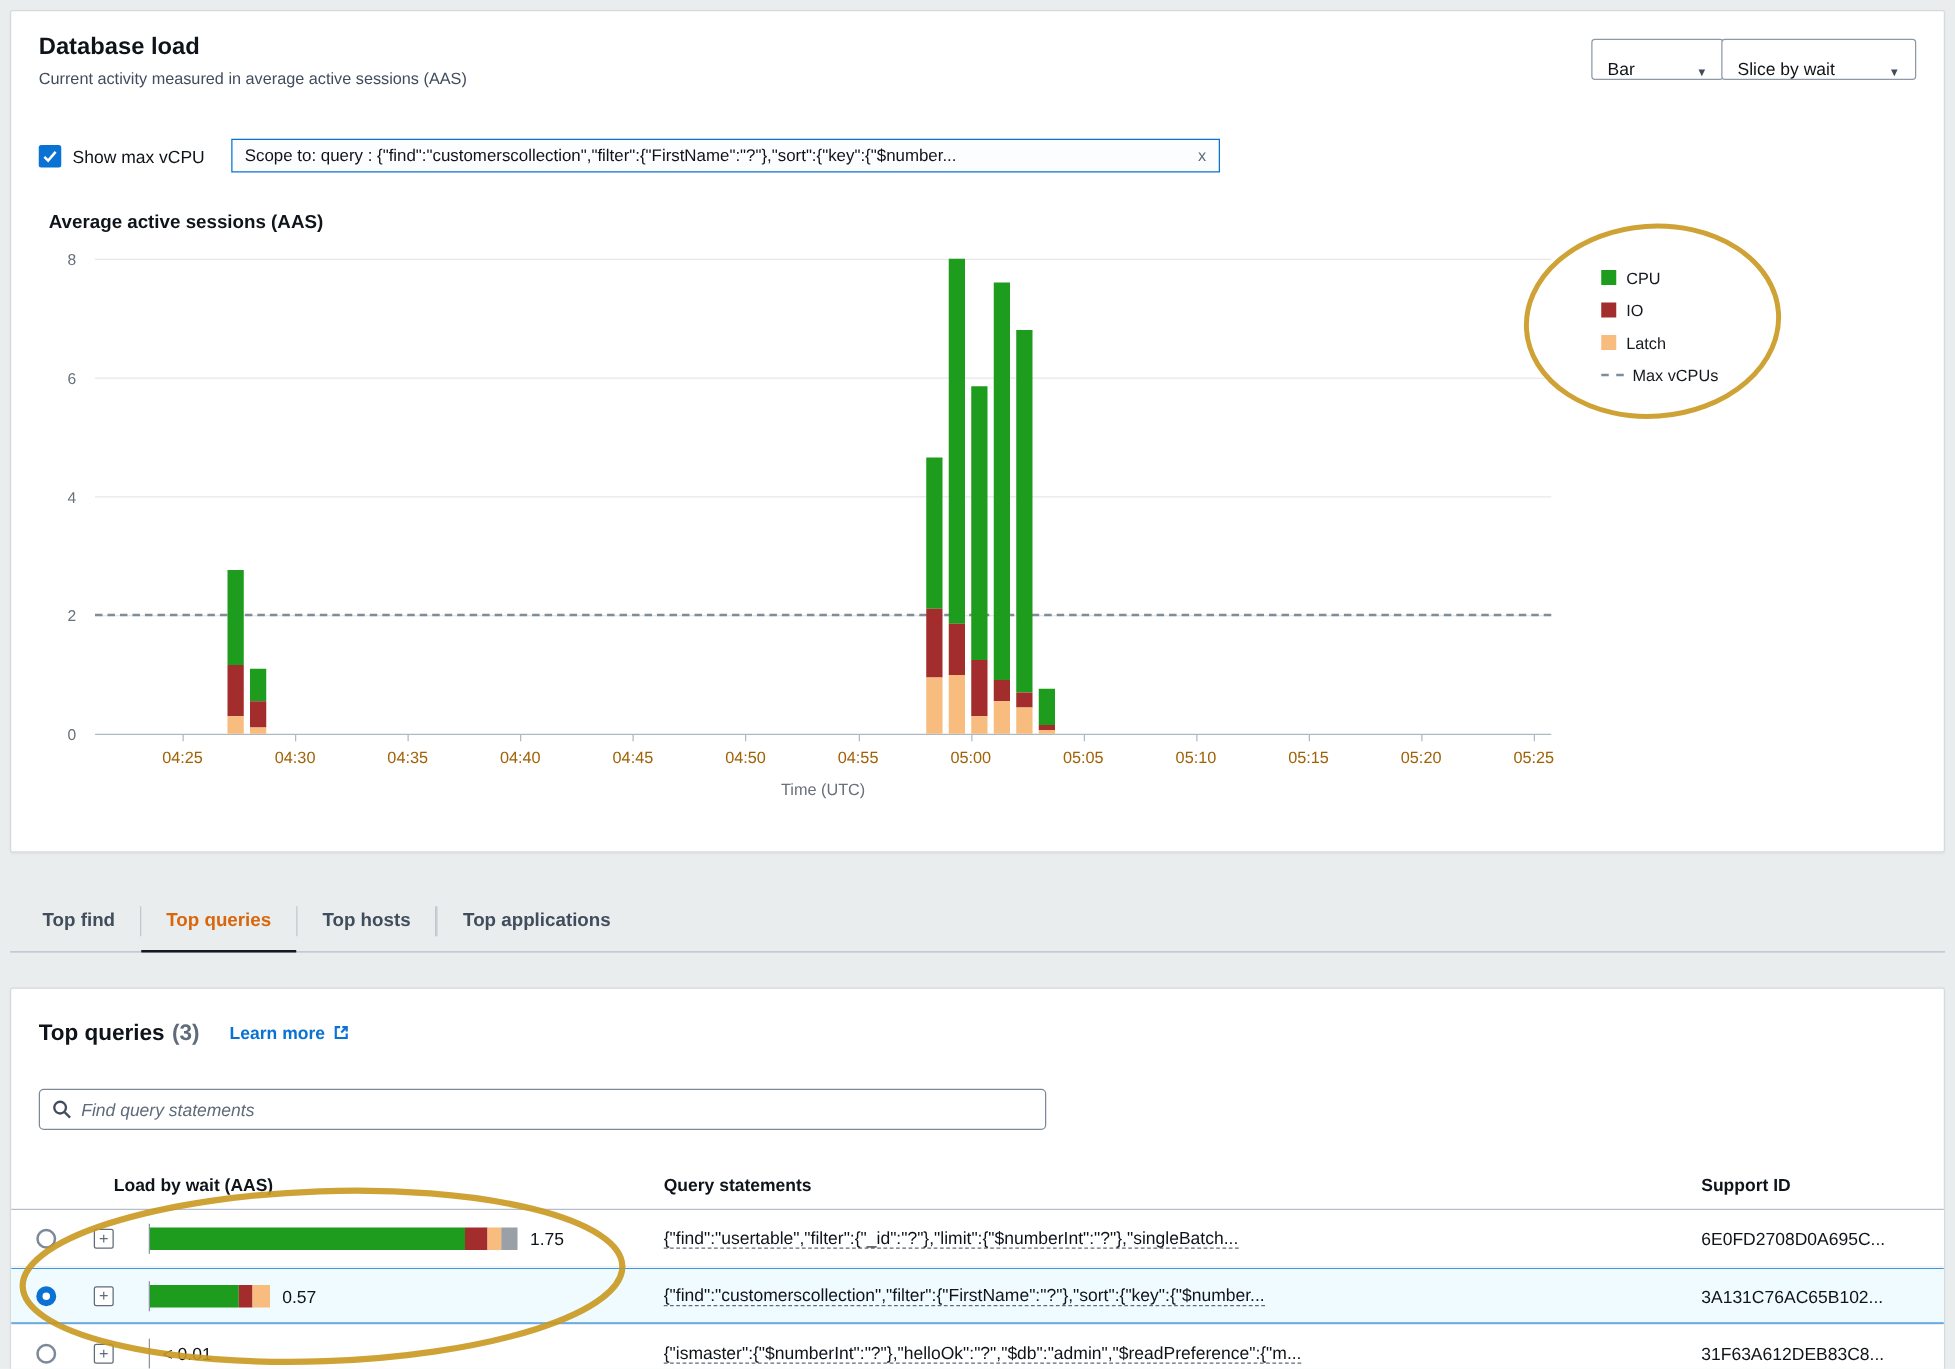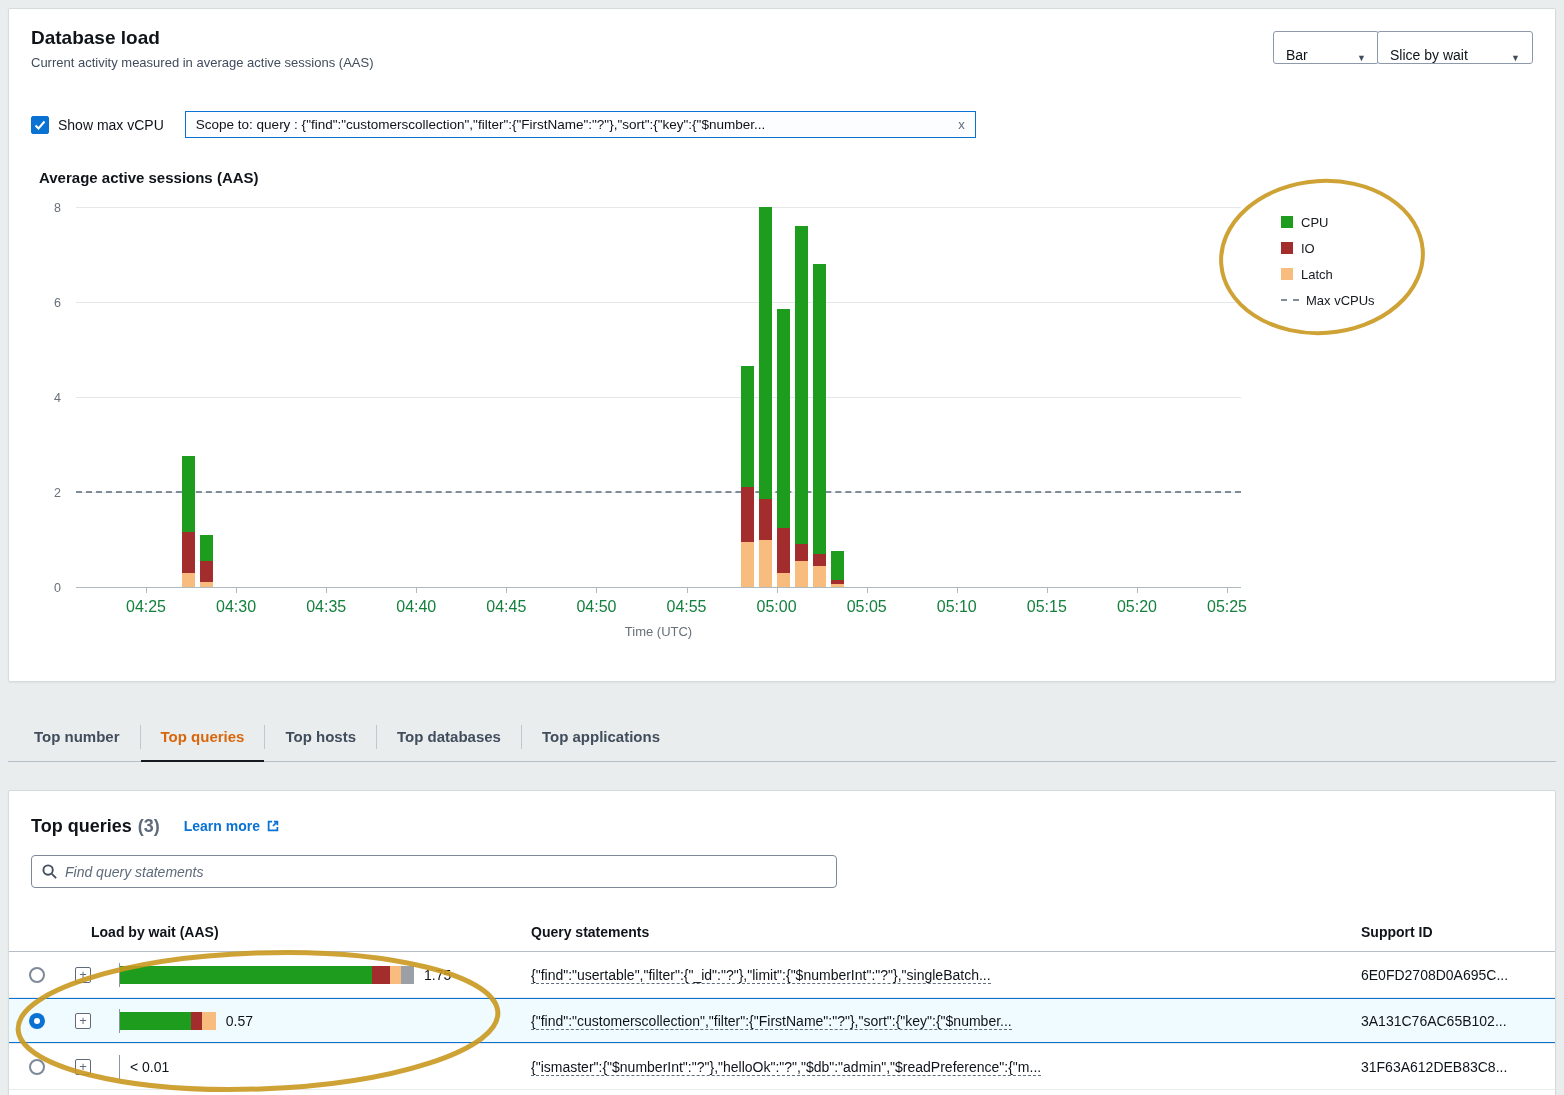--- a/index.html
+++ b/index.html
@@ -22,38 +22,38 @@
 .ylabels{position:absolute;left:18px;top:199px;width:42px;height:380px}
 .ylab{position:absolute;right:8px;font-size:12.5px;color:#687078}
 .plot{position:absolute;left:67px;top:199px;width:1165px;height:380px}
 .gridline{position:absolute;left:0;right:0;height:1px;background:#e5e8ea}
 .gridline.baseline{background:#aeb9c0}
 .maxline{position:absolute;left:0;right:0;height:0;border-top:2px dashed #7f8c99}
 .xtick{position:absolute;bottom:-5px;width:1px;height:5px;background:#aeb9c0}
 .bar{position:absolute;bottom:1px;width:13px;display:flex;flex-direction:column-reverse;cursor:pointer}
 .seg{width:100%}
 .xlabels{position:absolute;left:67px;top:589px;width:1165px;height:16px}
-.xlab{position:absolute;transform:translateX(-50%);font-size:16px;color:#15803d;white-space:nowrap}
+.xlab{position:absolute;transform:translateX(-50%);font-size:13px;color:#a16207;white-space:nowrap}
 .xaxis-title{position:absolute;left:67px;top:615px;width:1165px;text-align:center;font-size:13px;color:#687078}
 .legend{position:absolute;left:1272px;top:200px}
 .lrow{display:flex;align-items:center;height:26px}
 .lsw{width:12px;height:12px;margin-right:8px;display:inline-block}
 .lsw-dash{width:18px;height:0;border-top:2px dashed #7f8c99;margin-right:7px;display:inline-block}
 .ltext{font-size:13px;color:#16191f}
 .tabs{position:absolute;left:8px;top:712px;width:1548px;height:50px;display:flex;align-items:stretch;border-bottom:1px solid #b6bec9;padding-left:6px}
 .tab{position:relative;border:none;background:none;padding:0 20px;font-family:inherit;font-size:15px;font-weight:700;color:#414d5c;cursor:pointer}
 .tab.active{color:#d9660d}
 .tab.active::after{content:"";position:absolute;left:0;right:0;bottom:-1px;height:2px;background:#16191f}
 .tabsep{width:1px;height:24px;background:#c1c7cd;align-self:center}
 .bottom-panel{left:8px;top:790px;width:1548px;height:392px;padding:20px 22px 0}
 .tq-head{display:flex;align-items:center;height:30px}
 .tq-title{font-size:18px;font-weight:700}
 .tq-count{font-size:18px;font-weight:700;color:#5f6b7a;margin-left:6px}
 .learn-more{display:flex;align-items:center;gap:6px;margin-left:24px;color:#0972d3;font-size:14px;font-weight:700;text-decoration:none;cursor:pointer}
-.search{margin-top:14px;width:806px;height:33px;border:1px solid #7d8998;border-radius:4px;display:flex;align-items:center;padding:0 10px;background:#fff}
+.search{margin-top:30px;width:806px;height:33px;border:1px solid #7d8998;border-radius:4px;display:flex;align-items:center;padding:0 10px;background:#fff}
 .search input{border:none;outline:none;flex:1;font-size:14px;margin-left:8px;font-family:inherit;color:#0f141a}
 .search input::placeholder{font-style:italic;color:#5f6b7a}
 .table{margin-top:24px;margin-left:-22px;margin-right:-22px}
 .thead{display:grid;grid-template-columns:56px 456px 830px 1fr;height:40px;align-items:center;border-bottom:1px solid #b6bec9;font-size:14px;font-weight:700}
 .th-load{padding-left:26px}
 .th-query,.th-support{padding-left:10px;position:relative}
 .th-query::before,.th-support::before{content:"";position:absolute;left:0;top:10px;bottom:10px;width:1px;background:#d5dbdb}
 .trow{display:grid;grid-template-columns:56px 36px 420px 830px 1fr;height:46px;align-items:center;border-bottom:1px solid #e9ebed;cursor:pointer;background:#fff}
 .trow.selected{background:#f0fbff;box-shadow:inset 0 1px 0 #0972d3,inset 0 -1px 0 #0972d3}
 .c-radio{display:flex;justify-content:center}
@@ -200,27 +200,26 @@
           <span class="ltext">Latch</span>
         </div>
         <div class="lrow">
           <span class="lsw-dash"></span>
           <span class="ltext">Max vCPUs</span>
         </div>
       </div>
   </section>
 
   <nav class="tabs">
-      <button class="tab">Top number</button>
+      <button class="tab">Top find</button>
       <span class="tabsep"></span>
       <button class="tab active">Top queries</button>
       <span class="tabsep"></span>
       <button class="tab">Top hosts</button>
       <span class="tabsep"></span>
-      <button class="tab">Top databases</button>
       <span class="tabsep"></span>
       <button class="tab">Top applications</button>
     </nav>
 
   <section class="panel bottom-panel">
     <div class="tq-head">
       <h2 class="tq-title">Top queries</h2>
       <span class="tq-count">(3)</span>
       <a class="learn-more">
         <span>Learn more</span>

